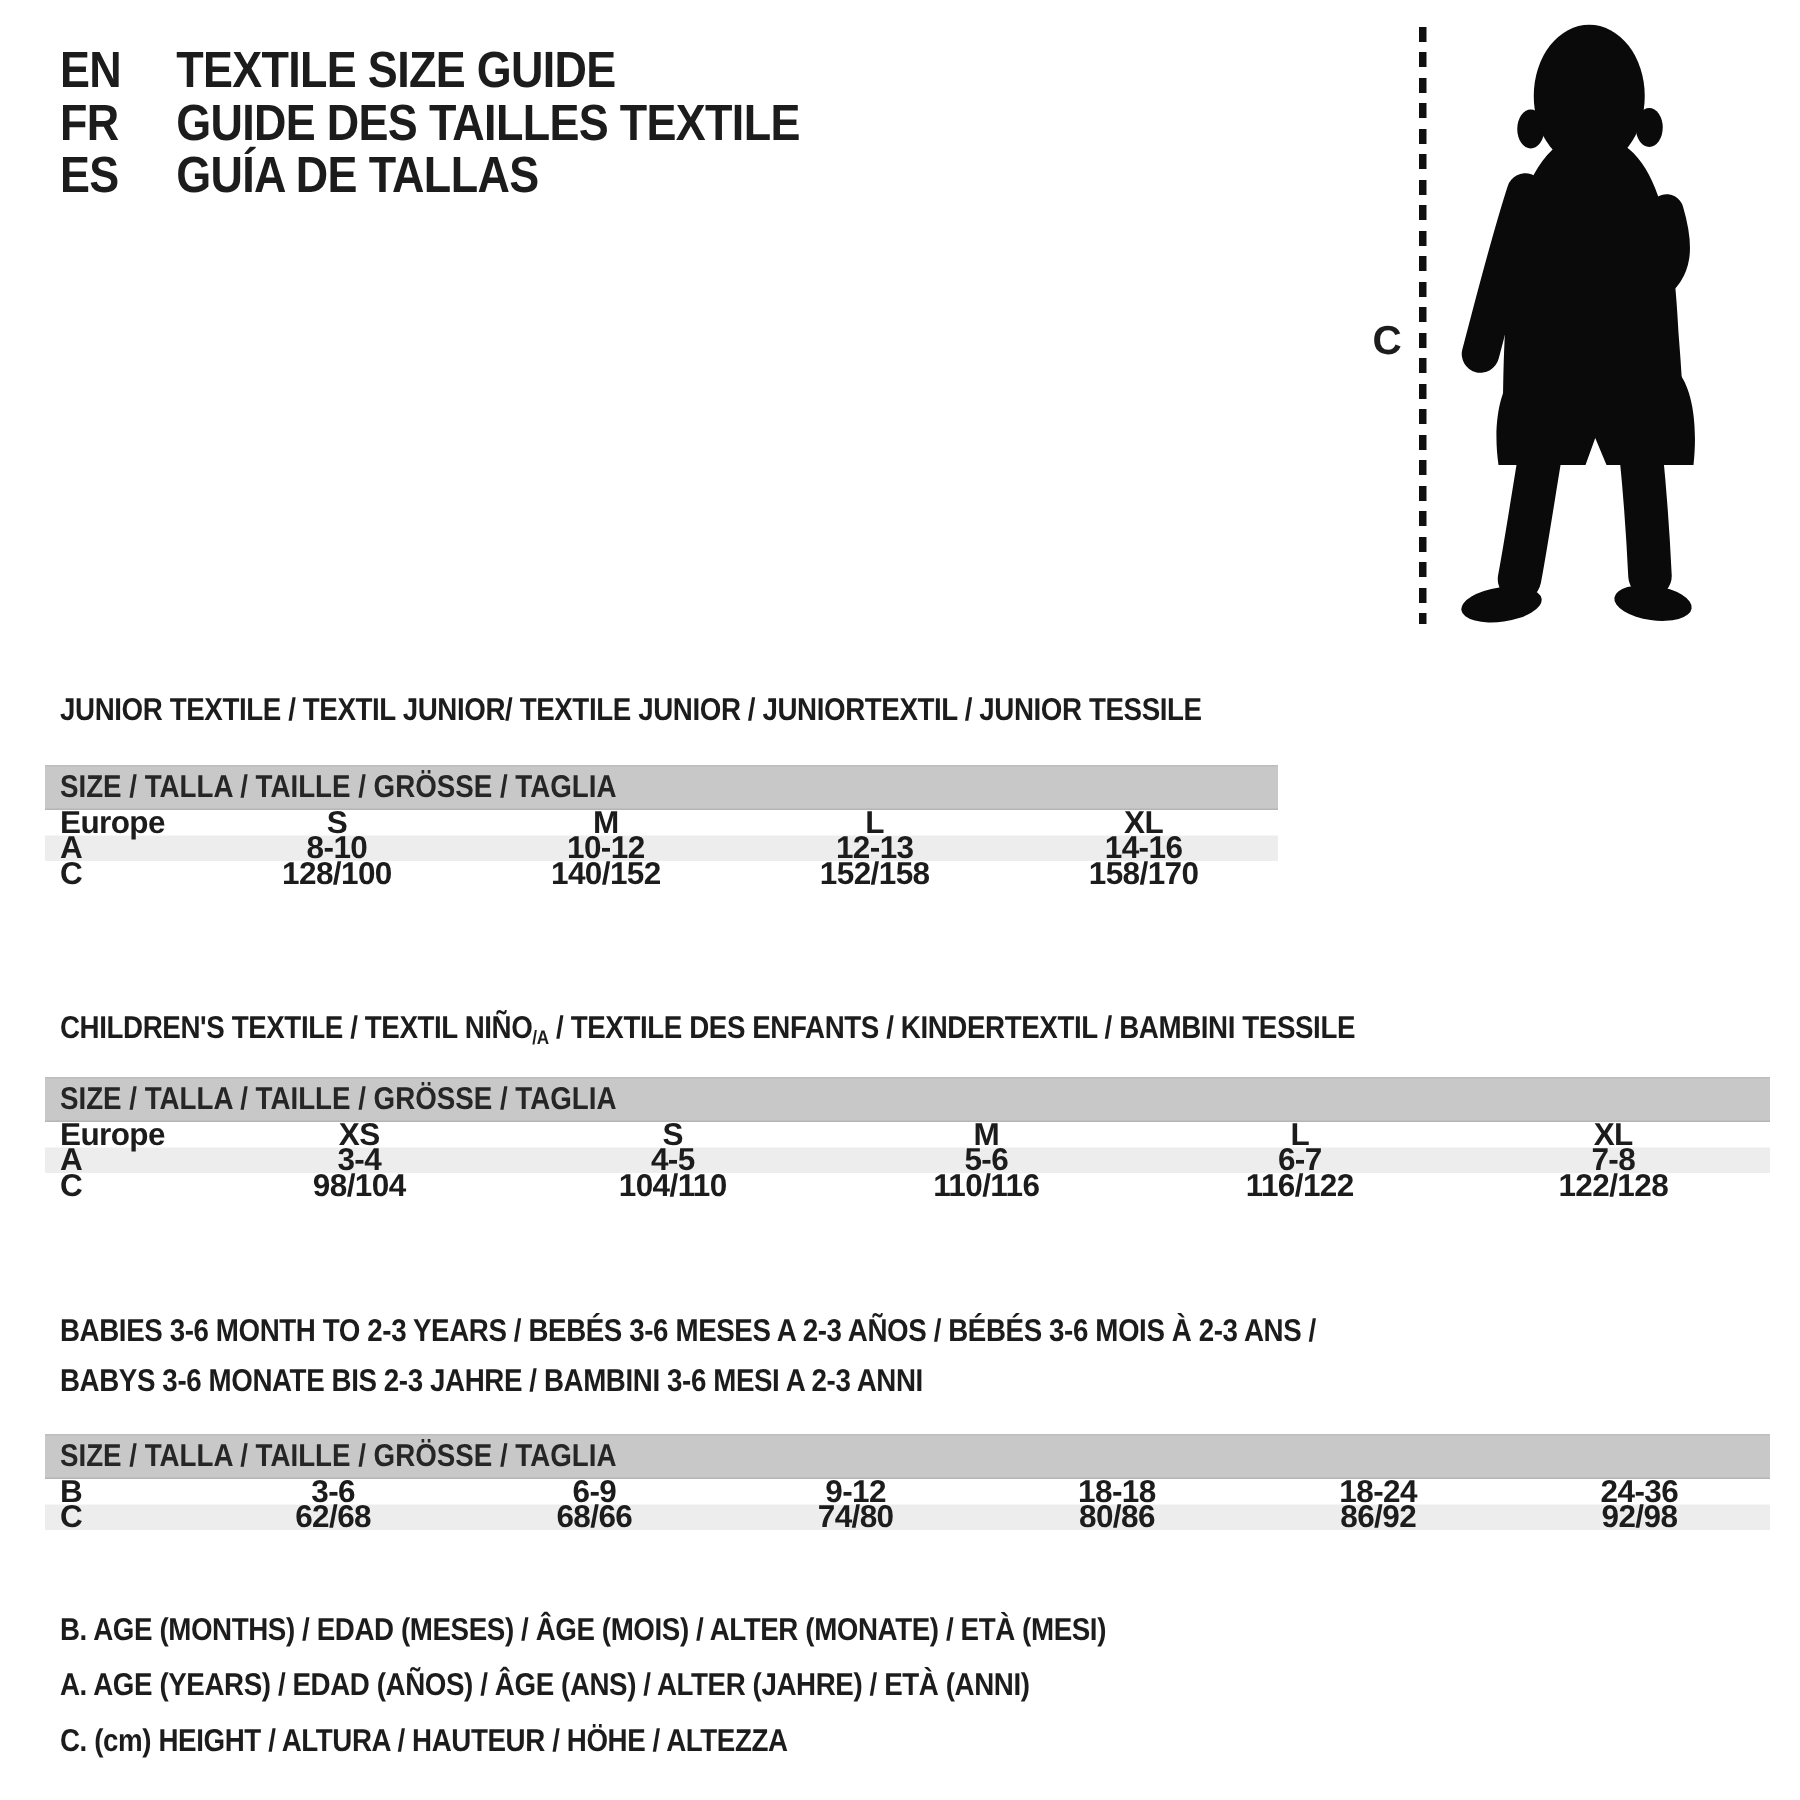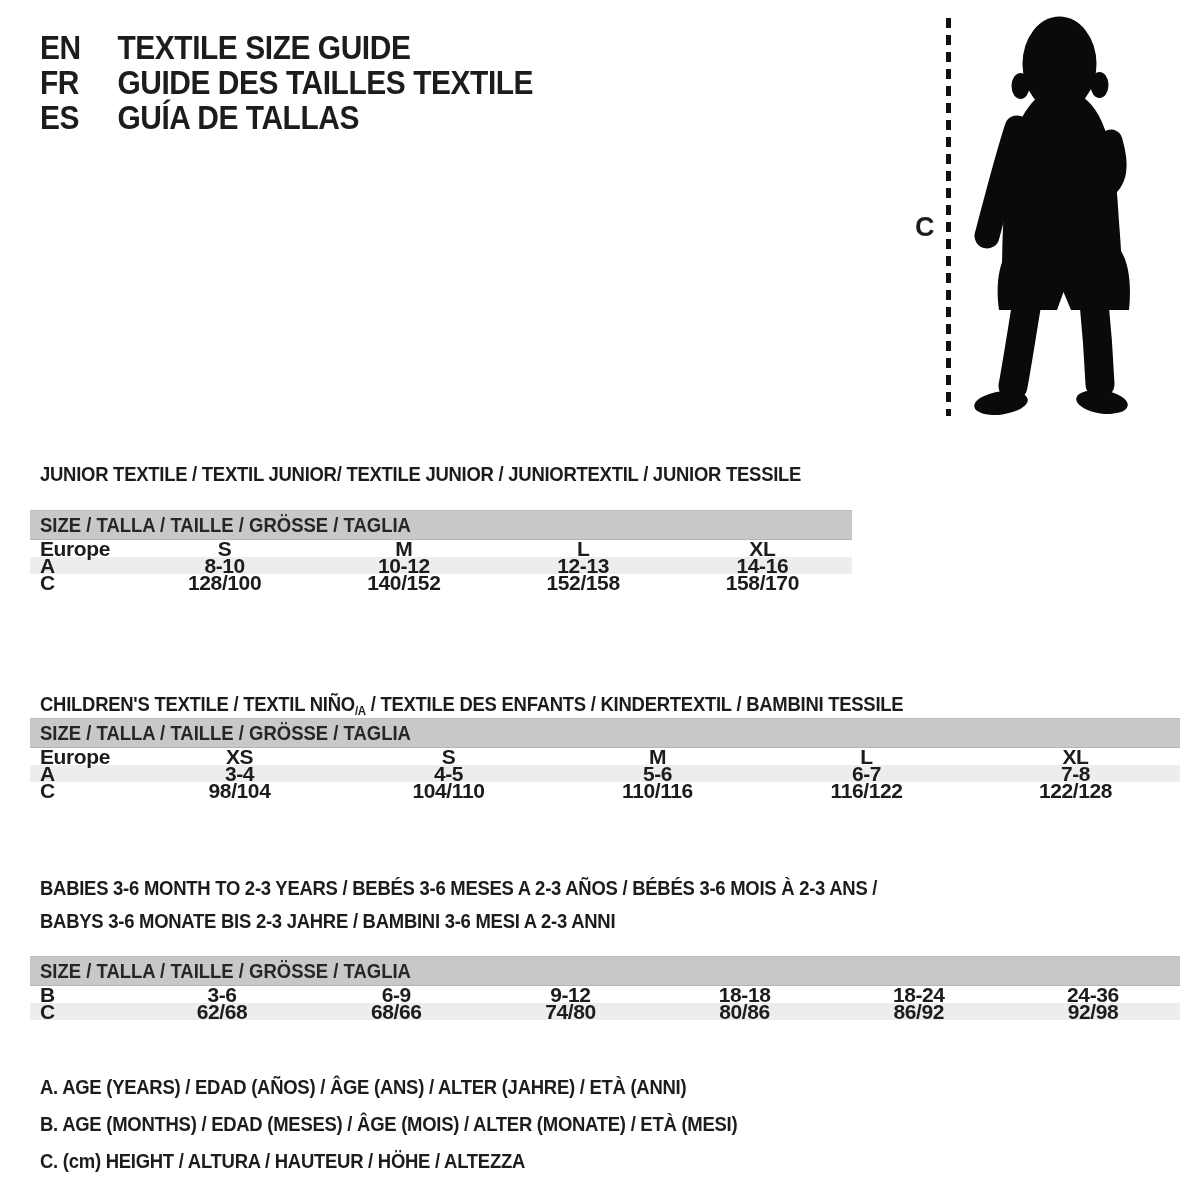--- a/index.html
+++ b/index.html
@@ -22,21 +22,21 @@
 
   
   .dash-line{position:absolute;left:946px;top:18px;width:5px;height:398px;
     background:repeating-linear-gradient(to bottom,#101010 0 10px,transparent 10px 17px);}
   .c-label{position:absolute;left:915px;top:212px;font-size:27px;}
   .baby-svg{position:absolute;left:962px;top:12px;}
 
   
   .section-title{position:absolute;left:40px;font-size:21px;letter-spacing:-0.3px;white-space:nowrap;margin-top:25px;}
   .title-junior{top:437px;}
-  .title-children{top:667px;}
+  .title-children{top:649px;}
   .title-babies{top:846px;line-height:33px;}
   .sub{font-size:13px;position:relative;top:4px;}
 
   
   .stable{position:absolute;left:30px;}
   .t-junior{top:482px;width:822px;}
   .t-children{top:690px;width:1150px;}
   .t-babies{top:928px;width:1150px;}
   .size-bar{height:30px;background:#c8c8c8;border-top:1px solid #bdbdbd;border-bottom:1px solid #b5b5b5;
     display:flex;align-items:center;padding-left:10px;box-sizing:border-box;margin-top:28px;}
@@ -182,23 +182,23 @@
       <span class="tcell">68/66</span>
       <span class="tcell">74/80</span>
       <span class="tcell">80/86</span>
       <span class="tcell">86/92</span>
       <span class="tcell">92/98</span>
     </div>
   </div>
 
   <div class="legend">
     <div class="legend-line">
+        <span class="cond">B. AGE (MONTHS) / EDAD (MESES) / ÂGE (MOIS) / ALTER (MONATE) / ETÀ (MESI)</span>
+      </div>
+    <div class="legend-line">
         <span class="cond">A. AGE (YEARS) / EDAD (AÑOS) / ÂGE (ANS) / ALTER (JAHRE) / ETÀ (ANNI)</span>
-      </div>
-    <div class="legend-line">
-        <span class="cond">B. AGE (MONTHS) / EDAD (MESES) / ÂGE (MOIS) / ALTER (MONATE) / ETÀ (MESI)</span>
       </div>
     <div class="legend-line">
         <span class="cond">C. (cm) HEIGHT / ALTURA / HAUTEUR / HÖHE / ALTEZZA</span>
       </div>
   </div>
 
 </div>
 
 </body></html>

